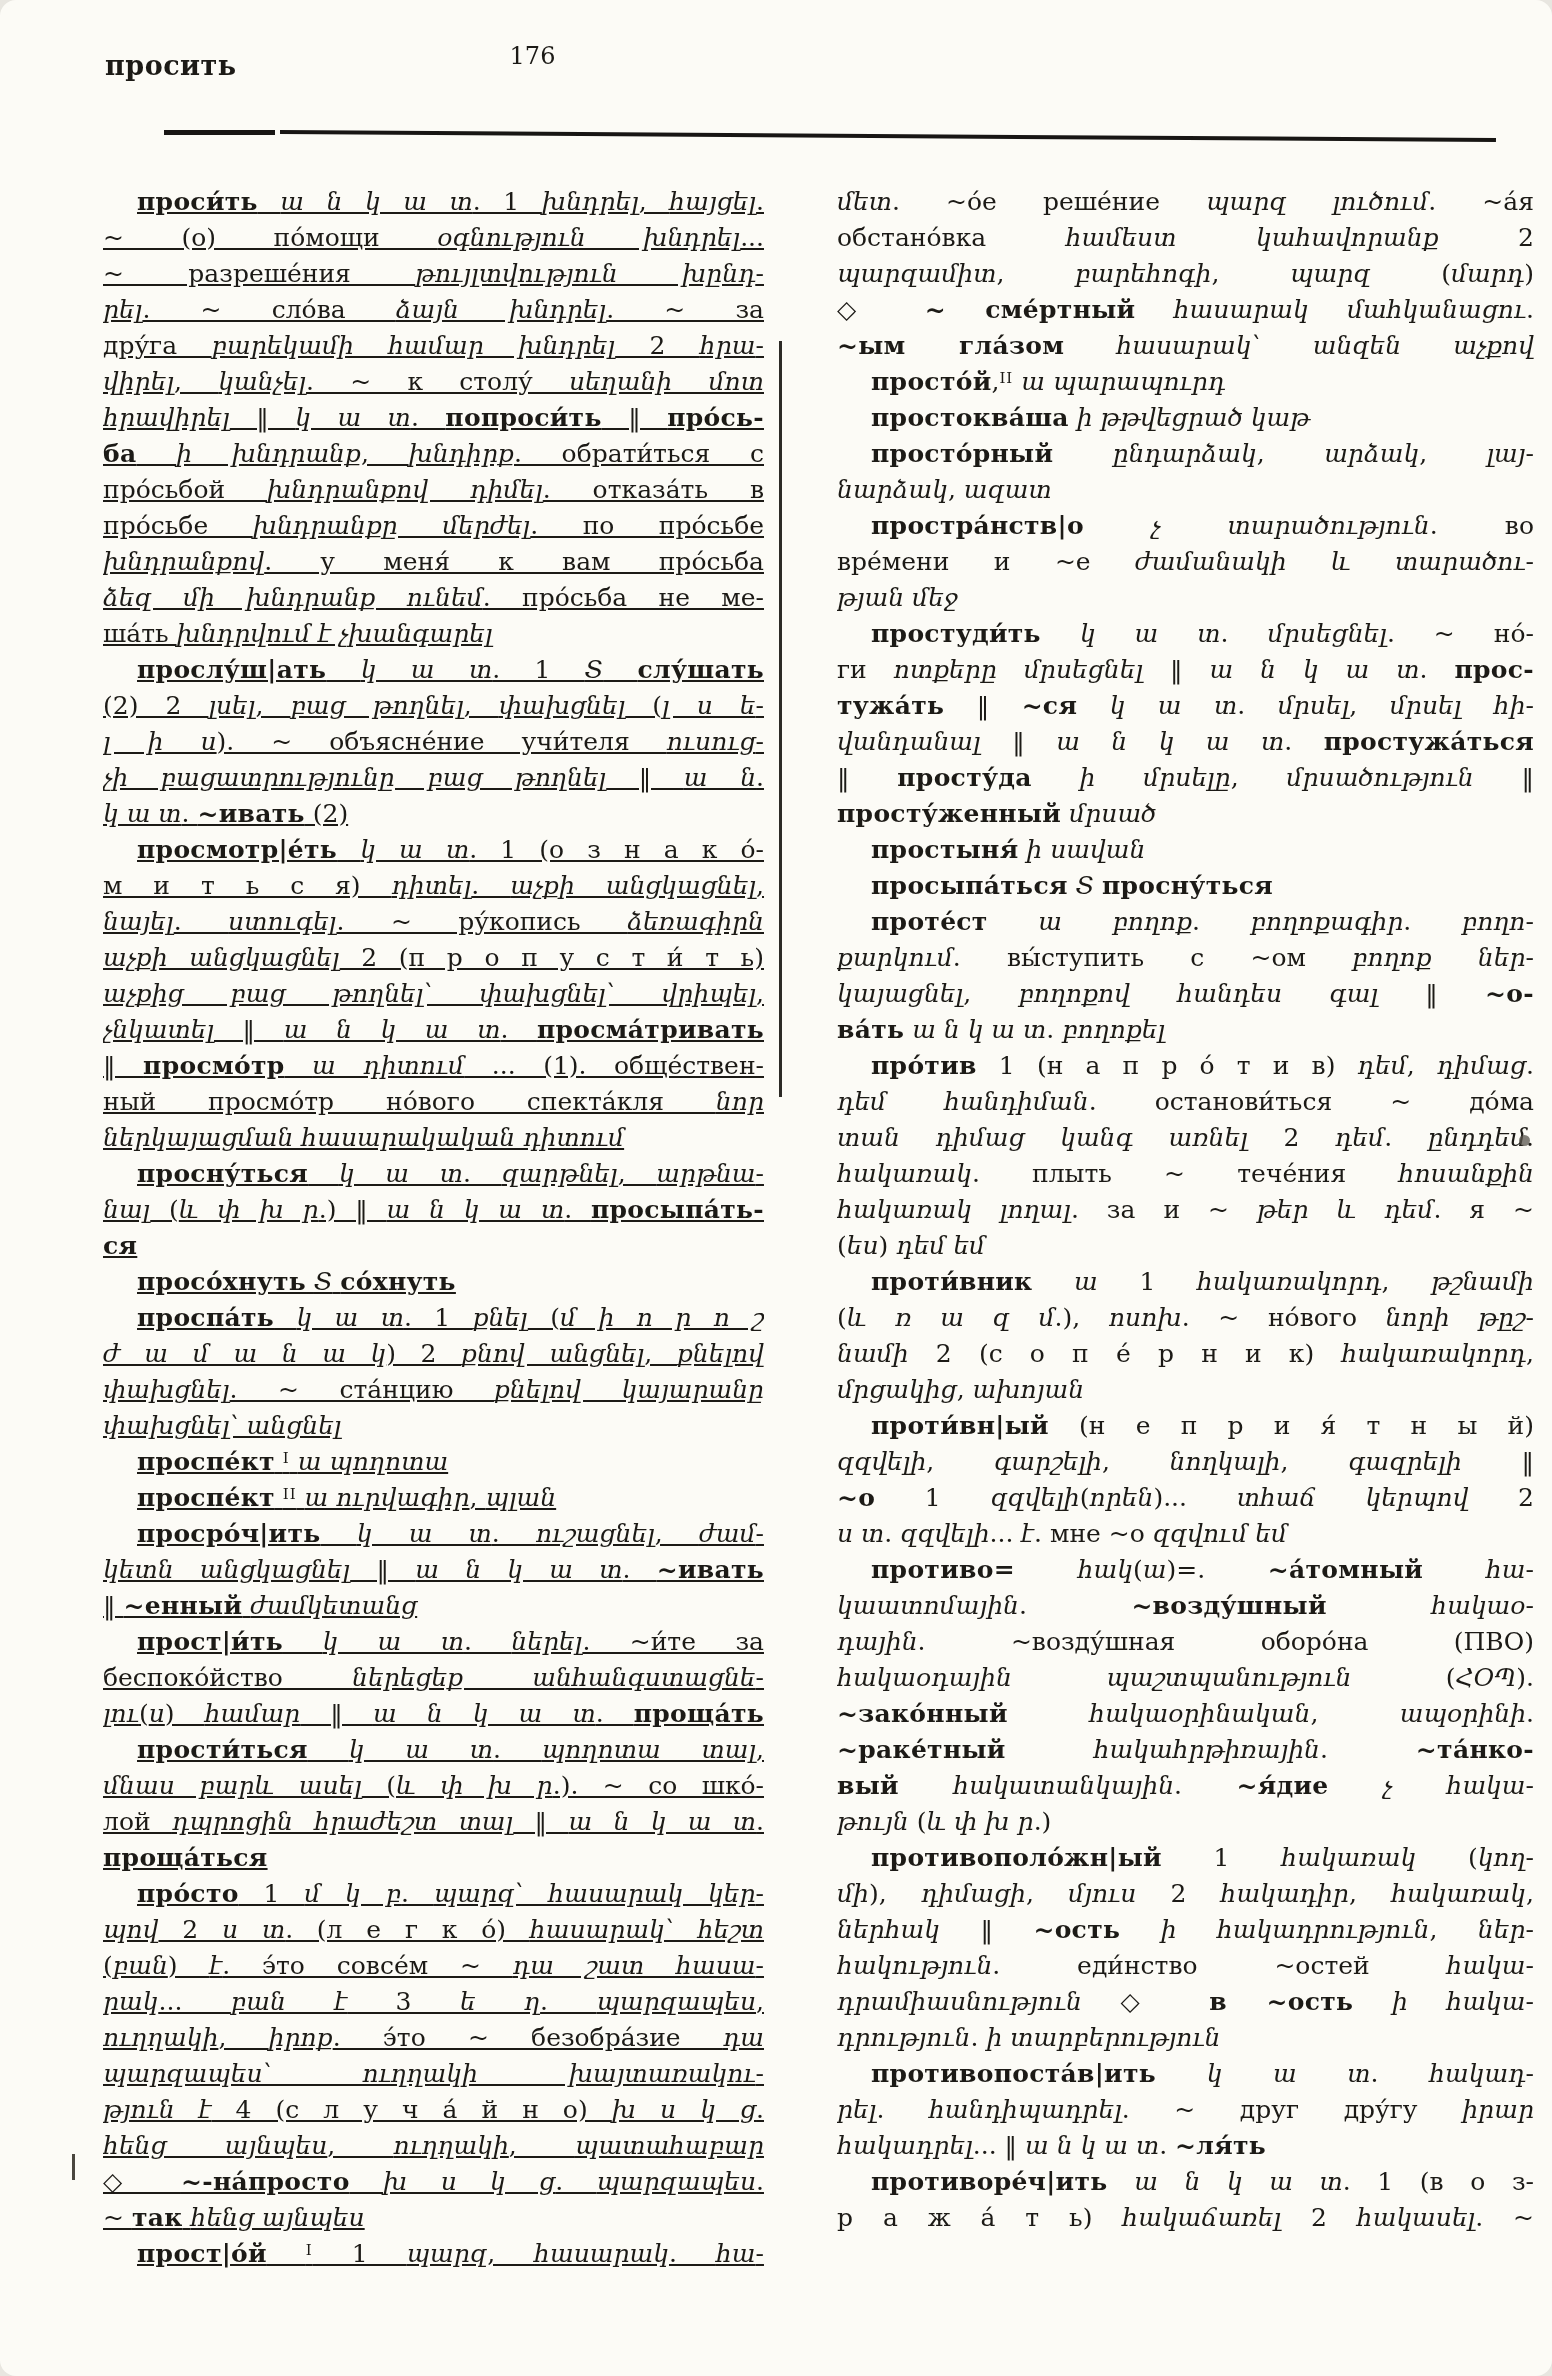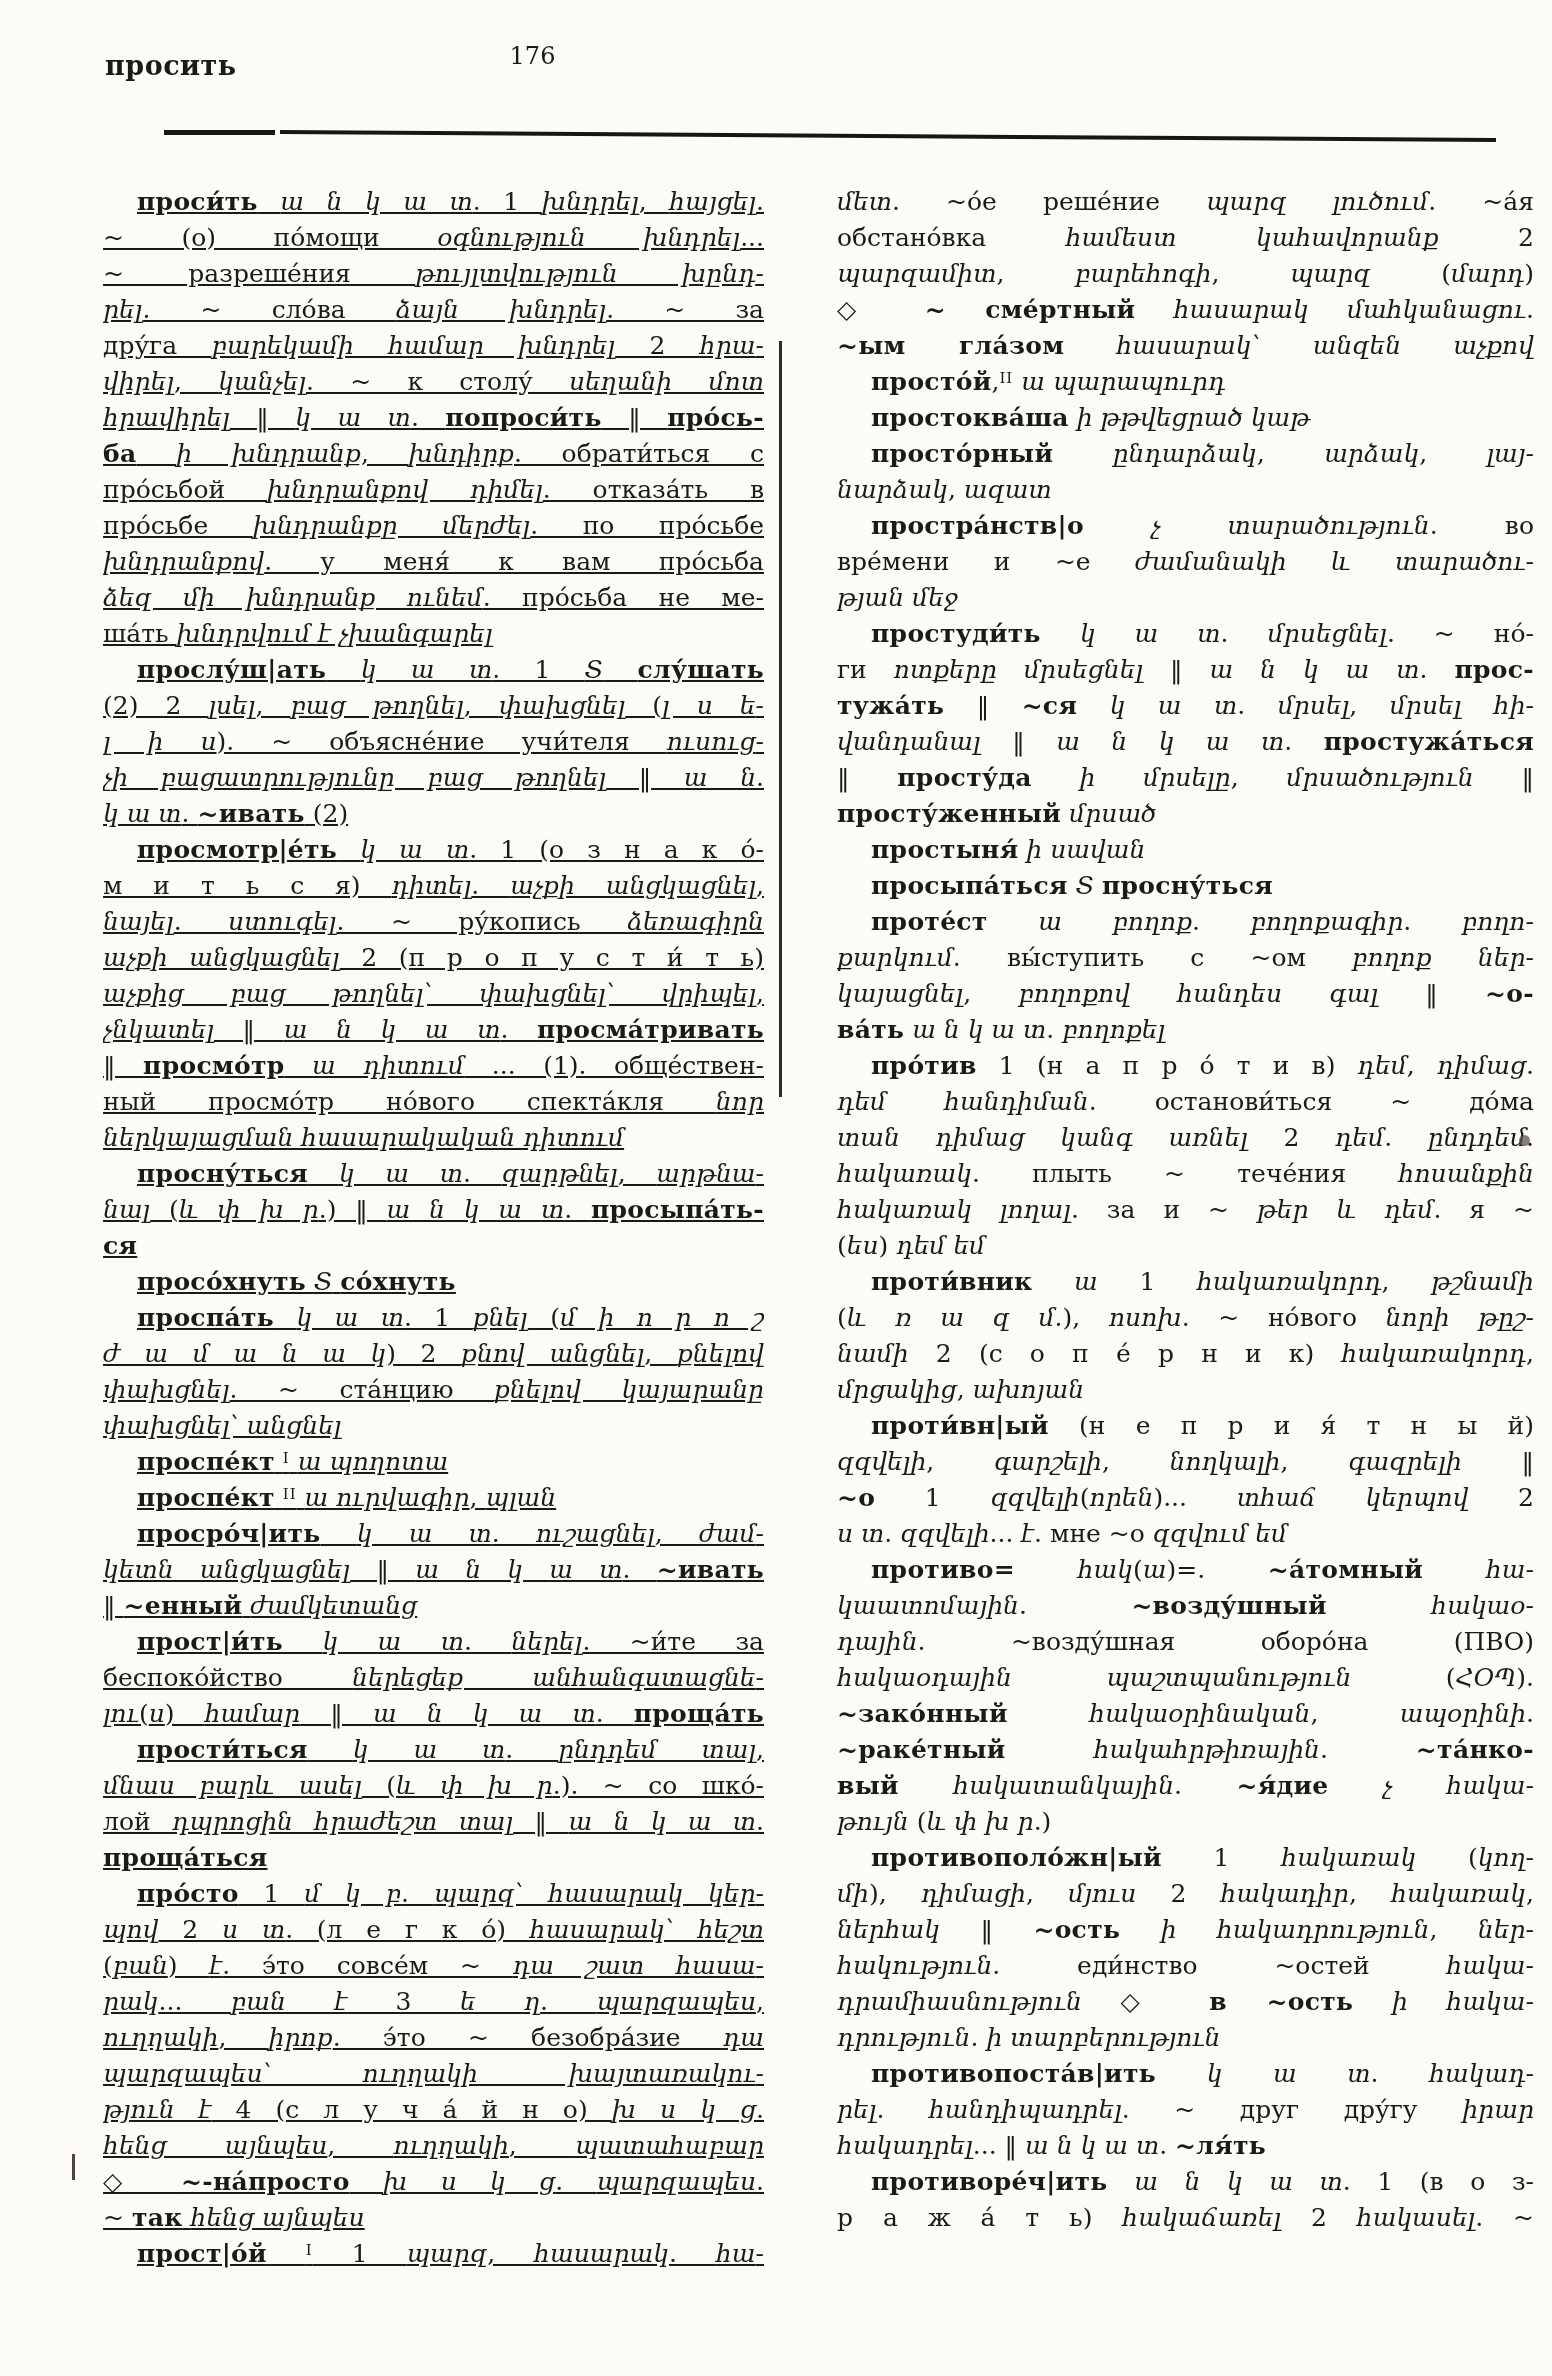--- a/index.html
+++ b/index.html
@@ -4,20 +4,21 @@
 <style>
   html,body{margin:0;padding:0;background:#e8e6e0;}
   .page{
     position:relative;
     width:1552px;height:2376px;
     margin:0 auto;
     background:#fcfbf6;
     color:#1c1a16;
     font-family:"DejaVu Serif","Liberation Serif",serif;
     overflow:hidden;
+    border-radius:16px;
   }
   .runhead{
     position:absolute;top:50px;left:105px;
     font-weight:700;font-size:27px;letter-spacing:0.5px;
   }
   .pagenum{
     position:absolute;top:42px;left:463px;width:139px;
     text-align:center;font-size:24px;
   }
   .rule-stub{
@@ -101,21 +102,21 @@
       <div class="line"><span class="arm">փախցնել</span>. ~ ста́нцию <span class="arm">քնելով կայարանը</span></div>
       <div class="line nj"><span class="arm">փախցնել՝ անցնել</span></div>
       <div class="line ind nj"><b>проспе́кт</b> <sup>I</sup> <span class="arm">ա պողոտա</span></div>
       <div class="line ind nj"><b>проспе́кт</b> <sup>II</sup> <span class="arm">ա ուրվագիր</span>, <span class="arm">պլան</span></div>
       <div class="line ind"><b>просро́ч|ить</b> <span class="arm">կ ա տ</span>. <span class="arm">ուշացնել</span>, <span class="arm">ժամ</span>-</div>
       <div class="line"><span class="arm">կետն անցկացնել</span> ‖ <span class="arm">ա ն կ ա տ</span>. <b>~ивать</b></div>
       <div class="line nj">‖ <b>~енный</b> <span class="arm">ժամկետանց</span></div>
       <div class="line ind"><b>прост|и́ть</b> <span class="arm">կ ա տ</span>. <span class="arm">ներել</span>. ~и́те за</div>
       <div class="line">беспоко́йство <span class="arm">ներեցեք անհանգստացնե</span>-</div>
       <div class="line"><span class="arm">լու</span>(<span class="arm">ս</span>) <span class="arm">համար</span> ‖ <span class="arm">ա ն կ ա տ</span>. <b>проща́ть</b></div>
-      <div class="line ind"><b>прости́ться</b> <span class="arm">կ ա տ</span>. <span class="arm">ընդդեմ տալ</span>,</div>
+      <div class="line ind"><b>прости́ться</b> <span class="arm">կ ա տ</span>. <span class="arm">պողոտա տալ</span>,</div>
       <div class="line"><span class="arm">մնաս բարև ասել</span> (<span class="arm">և փ խ ր</span>.). ~ со шко́-</div>
       <div class="line">лой <span class="arm">դպրոցին հրաժեշտ տալ</span> ‖ <span class="arm">ա ն կ ա տ</span>.</div>
       <div class="line nj"><b>проща́ться</b></div>
       <div class="line ind"><b>про́сто</b> 1 <span class="arm">մ կ բ</span>. <span class="arm">պարզ՝ հասարակ կեր</span>-</div>
       <div class="line"><span class="arm">պով</span> 2 <span class="arm">ս տ</span>. (л е г к о́) <span class="arm">հասարակ՝ հեշտ</span></div>
       <div class="line">(<span class="arm">բան</span>) <span class="arm">է</span>. э́то совсе́м ~ <span class="arm">դա շատ հասա</span>-</div>
       <div class="line"><span class="arm">րակ</span>... <span class="arm">բան է</span> 3 <span class="arm">ե ղ</span>. <span class="arm">պարզապես</span>,</div>
       <div class="line"><span class="arm">ուղղակի</span>, <span class="arm">իրոք</span>. э́то ~ безобра́зие <span class="arm">դա</span></div>
       <div class="line"><span class="arm">պարզապես՝ ուղղակի խայտառակու</span>-</div>
       <div class="line"><span class="arm">թյուն է</span> 4 (с л у ч а́ й н о) <span class="arm">խ ս կ ց</span>.</div>

